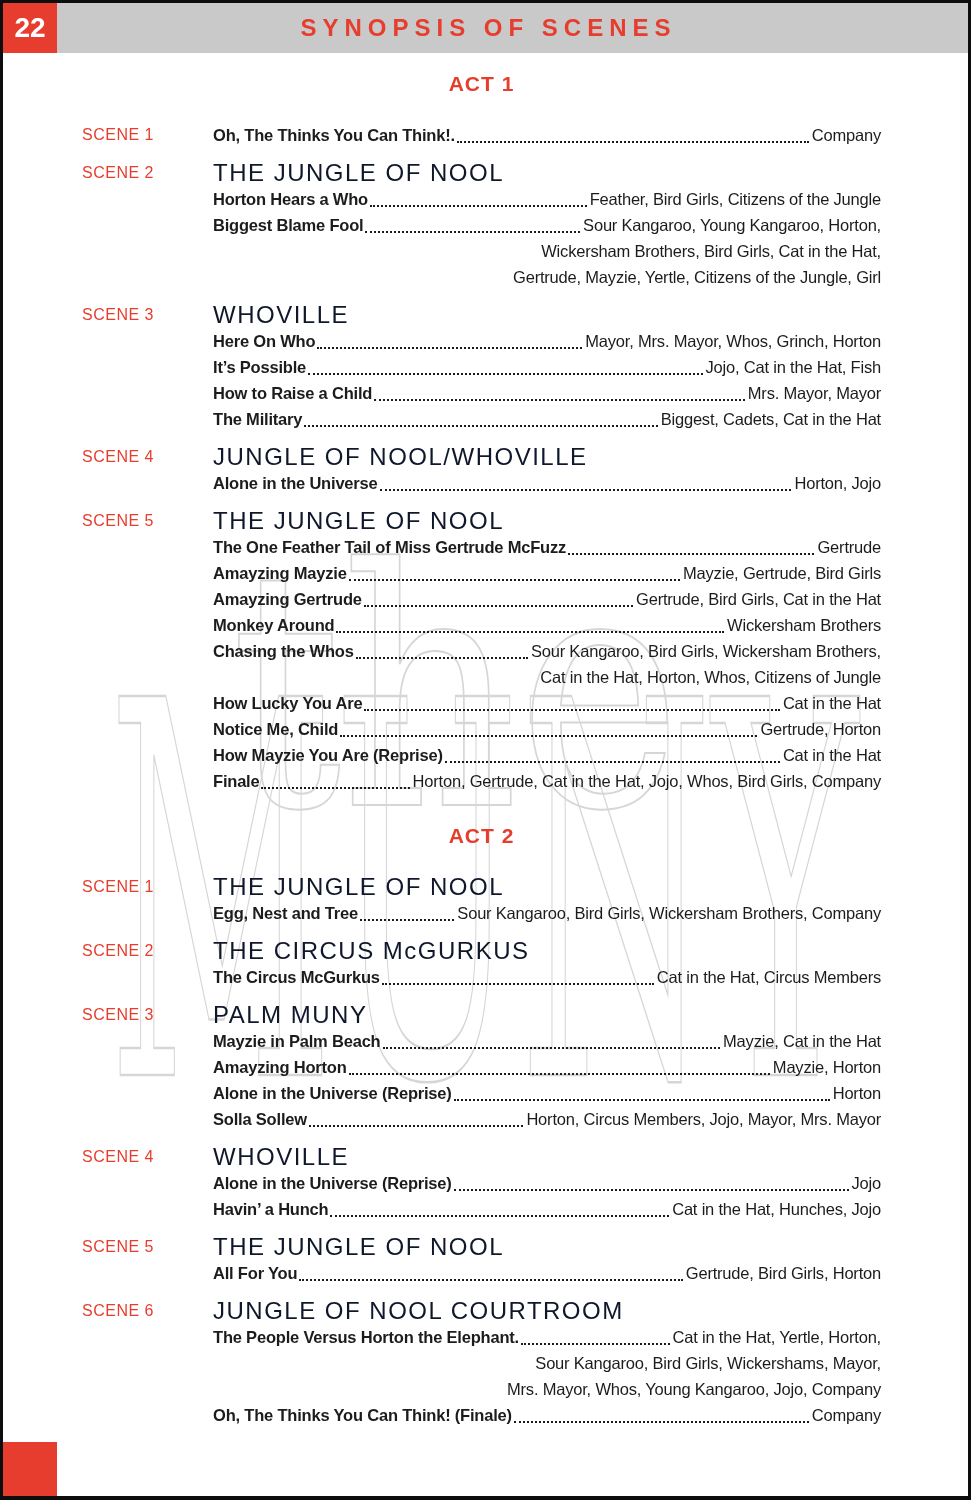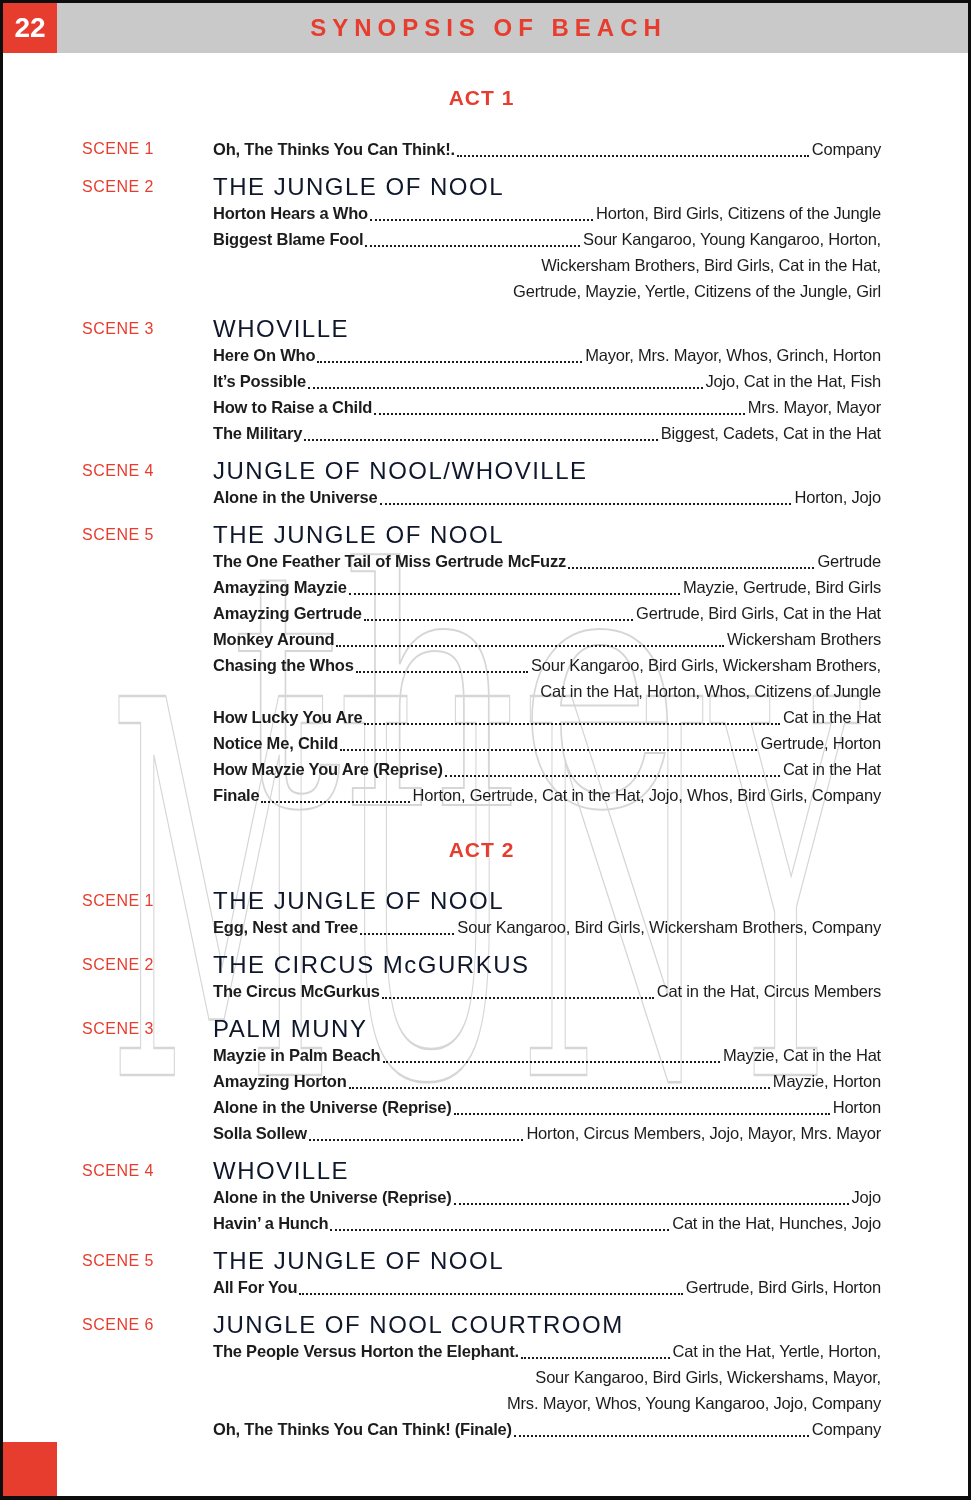--- a/index.html
+++ b/index.html
@@ -53,21 +53,21 @@
   
   .content { position: relative; z-index: 1; padding: 0 87px 0 79px; }
   .act-heading {
     text-align: center;
     color: var(--red);
     font-weight: bold;
     font-size: 21px;
     letter-spacing: 1px;
     margin: 30px 0 26px 0;
   }
-  .act-heading.first { margin-top: 33px; }
+  .act-heading.first { margin-top: 19px; }
   .scene-row { display: flex; margin-bottom: 12px; }
   .scene-label {
     flex: 0 0 131px; width: 131px;
     color: var(--red);
     font-size: 16px;
     letter-spacing: 0.5px;
     line-height: 26px;
   }
   .scene-content { flex: 1; min-width: 0; font-size: 16.5px; line-height: 26px; }
   .location {
@@ -101,21 +101,21 @@
 <div class="page">
 
   <svg class="watermark" viewBox="0 0 965 1493" width="965" height="1493" aria-hidden="true">
     <text x="228" y="802" font-size="330" stroke-width="2" textLength="450" lengthAdjust="spacingAndGlyphs">the</text>
     <text x="105" y="1072" font-size="520" stroke-width="2.5" textLength="750" lengthAdjust="spacingAndGlyphs">MUNY</text>
   </svg>
 
   <div class="header">
     <div class="page-num">22</div>
     <div class="header-bar"></div>
-    <div class="header-title">SYNOPSIS OF BEACH</div>
+    <div class="header-title">SYNOPSIS OF SCENES</div>
   </div>
 
   <div class="content" id="acts-root">
       <div class="act-heading first">ACT 1</div>
       <div class="scene-row">
         <div class="scene-label">SCENE 1</div>
         <div class="scene-content">
           <div class="song-line">
             <span class="song-title">Oh, The Thinks You Can Think!.</span>
             <span class="leader"></span>
@@ -123,21 +123,21 @@
           </div>
         </div>
       </div>
       <div class="scene-row">
         <div class="scene-label">SCENE 2</div>
         <div class="scene-content">
           <div class="location">THE JUNGLE OF NOOL</div>
           <div class="song-line">
             <span class="song-title">Horton Hears a Who</span>
             <span class="leader"></span>
-            <span class="song-cast">Horton, Bird Girls, Citizens of the Jungle</span>
+            <span class="song-cast">Feather, Bird Girls, Citizens of the Jungle</span>
           </div>
           <div class="song-line">
             <span class="song-title">Biggest Blame Fool</span>
             <span class="leader"></span>
             <span class="song-cast">Sour Kangaroo, Young Kangaroo, Horton,</span>
           </div>
           <div class="cast-cont">Wickersham Brothers, Bird Girls, Cat in the Hat,</div>
           <div class="cast-cont">Gertrude, Mayzie, Yertle, Citizens of the Jungle, Girl</div>
         </div>
       </div>

